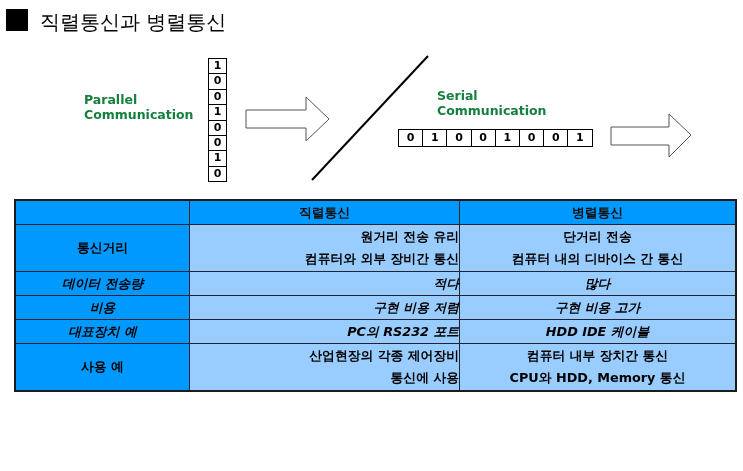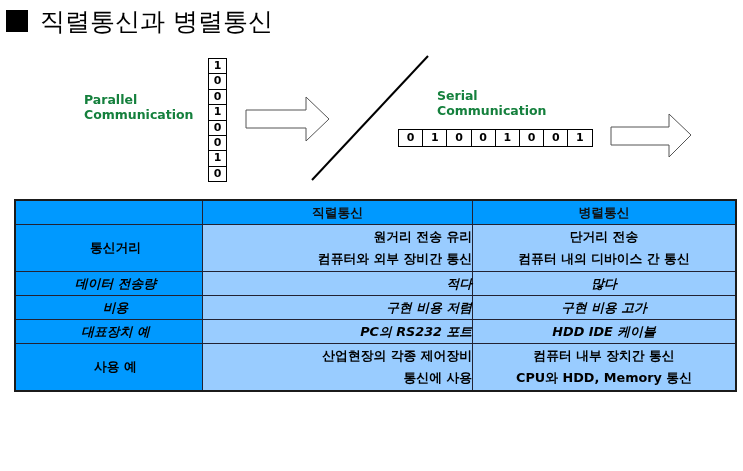--- a/index.html
+++ b/index.html
@@ -1,30 +1,30 @@
 <!DOCTYPE html>
 <html><head>
 <meta charset="utf-8">
 <style>
   html, body { margin: 0; padding: 0; background: #ffffff; }
   body { width: 743px; height: 471px; position: relative; overflow: hidden; font-family: "DejaVu Sans", sans-serif; color: #000; }
-  .title { position: absolute; left: 6px; top: 6px; font-family: "DejaVu Serif", serif; font-size: 25px; line-height: 32px; white-space: nowrap; }
+  .title { position: absolute; left: 6px; top: 6px; font-family: "DejaVu Serif", serif; font-size: 20px; line-height: 32px; white-space: nowrap; }
   .title .bullet { display: inline-block; width: 22px; height: 22px; background: #000; vertical-align: -2px; margin-right: 12px; }
   .label { position: absolute; font-weight: bold; font-size: 12.5px; line-height: 15px; color: #15803d; }
   .vstack { position: absolute; left: 208px; top: 58px; width: 17px; border: 1px solid #000; }
   .vstack div { height: 14.4px; border-bottom: 1px solid #000; font-size: 11px; font-weight: bold; text-align: center; line-height: 14px; }
   .vstack div:last-child { border-bottom: none; }
   .hstack { position: absolute; left: 398px; top: 129px; height: 16px; border: 1px solid #000; display: flex; }
   .hstack div { width: 23.2px; border-right: 1px solid #000; font-size: 11px; font-weight: bold; text-align: center; line-height: 16px; }
   .hstack div:last-child { border-right: none; }
   svg.shape { position: absolute; overflow: visible; }
   table.cmp { position: absolute; left: 14px; top: 199px; width: 723px; border-collapse: collapse; border: 2px solid #1b1b1b; font-weight: bold; font-size: 12.8px; }
   table.cmp td, table.cmp th { border: 1.5px solid #223; text-align: center; padding: 0; line-height: 22px; font-weight: bold; }
   table.cmp th { background: #0099ff; color: #111; height: 23px; }
-  table.cmp td.rowhead { background: #0099ff; width: 173px; padding-left: 13px; }
+  table.cmp td.rowhead { background: #0099ff; width: 173px; }
   table.cmp td.cell { background: #99ccff; }
   table.cmp td.c1 { width: 269px; text-align: right; }
   .r1 td { height: 46px; }
   .r2 td, .r3 td, .r4 td, .r5 td { height: 23px; font-style: italic; }
   .r6 td, .r7 td { height: 46px; }
   .line { display: block; }
 </style>
 </head>
 <body>
 

